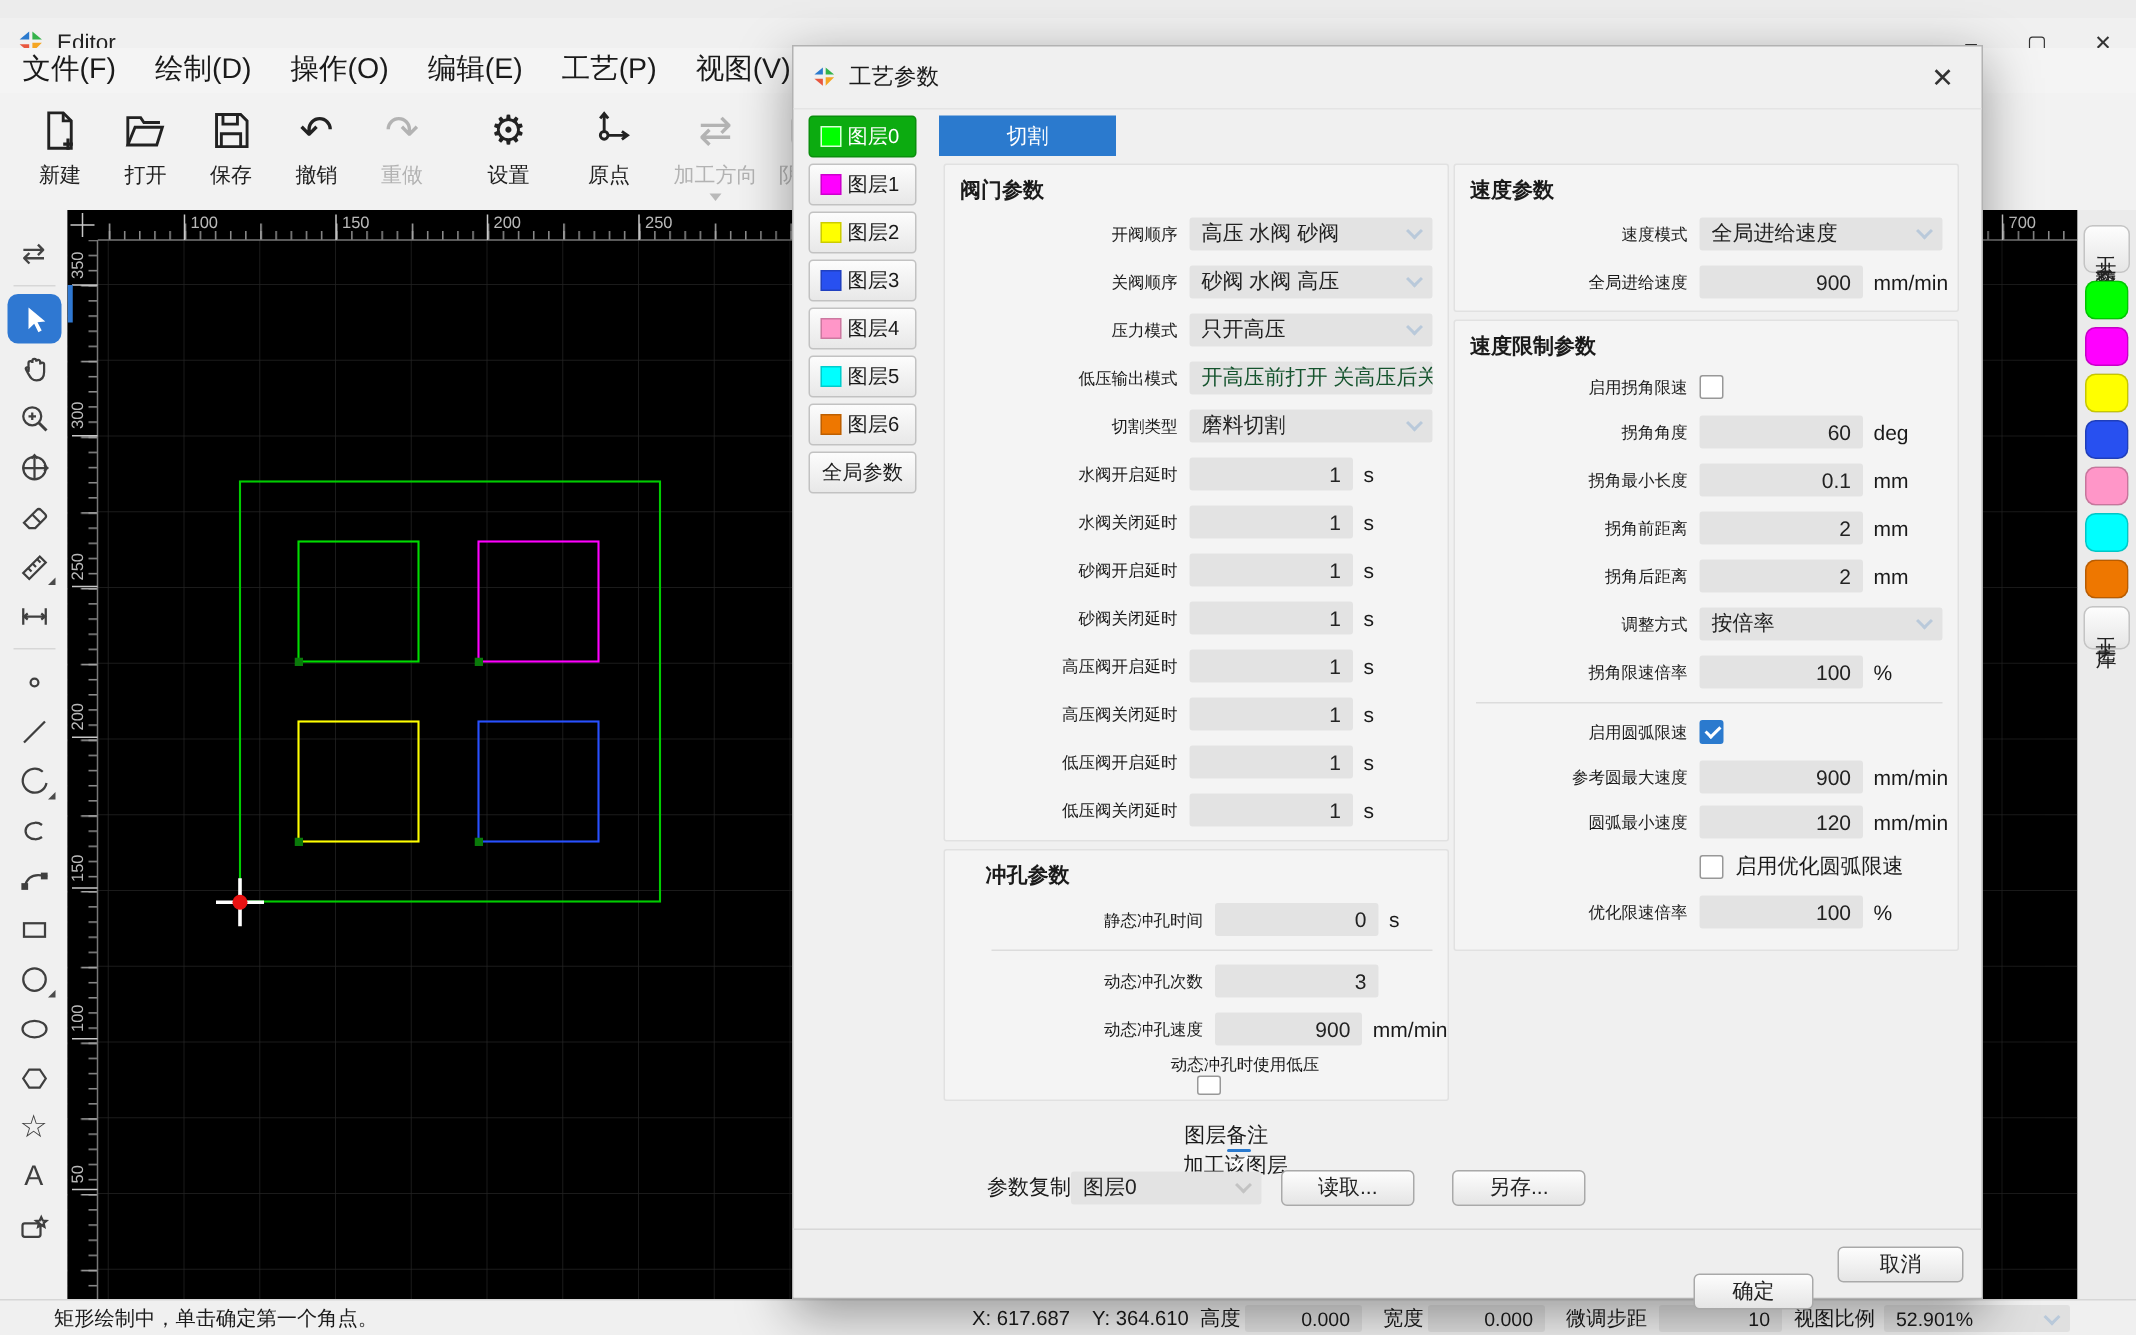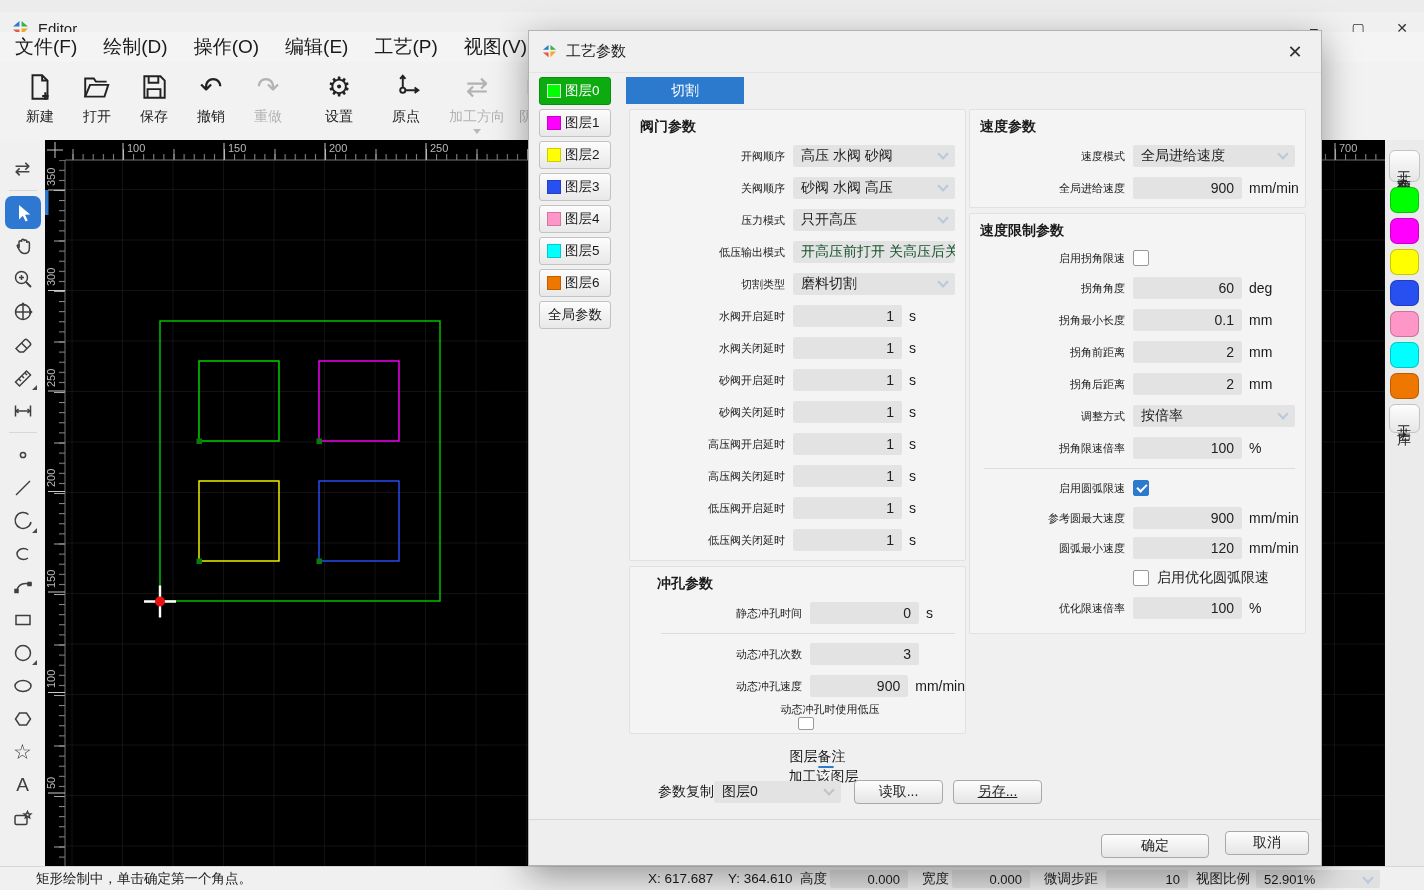--- a/index.html
+++ b/index.html
@@ -712,20 +712,20 @@
     <span class="cb checked" style="margin-left:13px;"></span>
     <span class="cbl">加工该图层</span>
   </div>
   <div class="copy-row">
     <span style="width:58px; text-align:right; margin-right:0;">参数复制</span>
     <div class="field dd" style="width:127px;">
         <span>图层0</span>
         <span class="chev" style="border-color:#c3c3c3;"></span>
       </div>
     <div class="push-btn" style="width:89px; margin-left:13px;">读取...</div>
-    <div class="push-btn" style="width:89px; margin-left:10px;text-decoration:underline;">另存...</div>
+    <div class="push-btn" style="width:89px; margin-left:25px;">另存...</div>
   </div>
 
   <div class="dlg-footer">
-    <div class="push-btn" style="position:absolute; right:112px; top:14px; width:108px;">确定</div>
+    <div class="push-btn" style="position:absolute; right:112px; top:29px; width:80px;">确定</div>
     <div class="push-btn" style="position:absolute; right:12px; top:11px; width:84px;">取消</div>
   </div>
 </div>
 
 </body></html>

